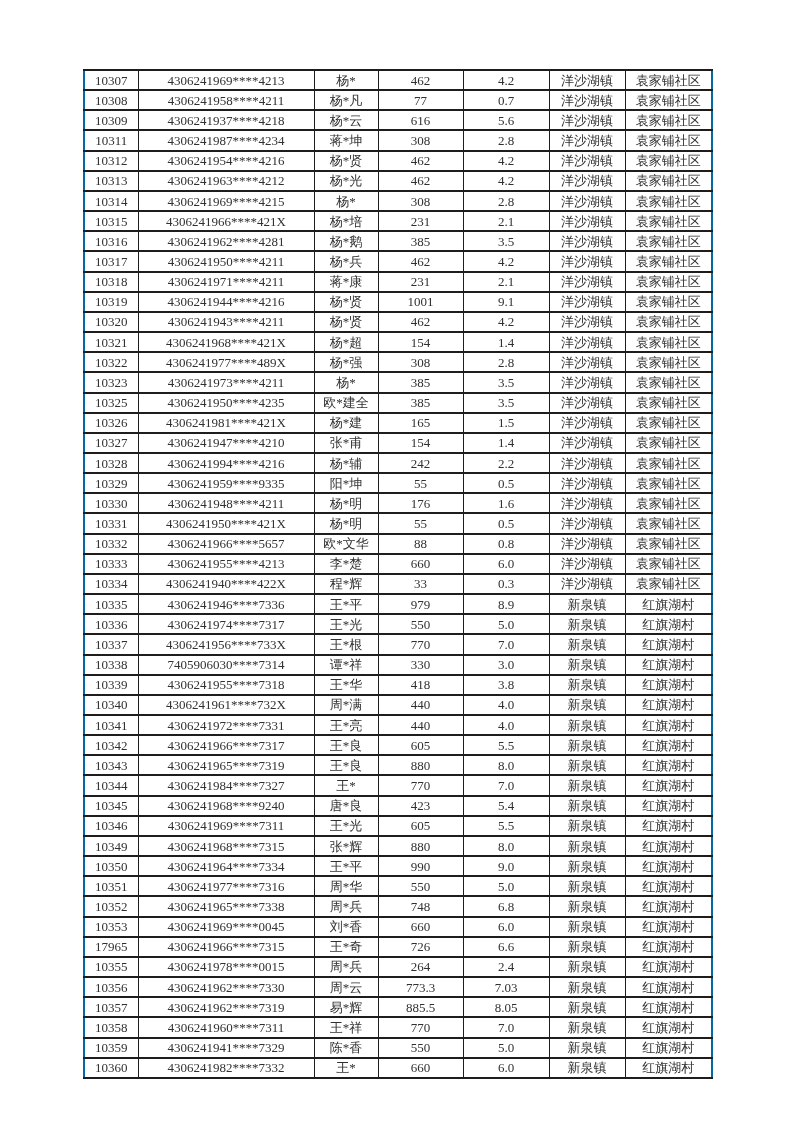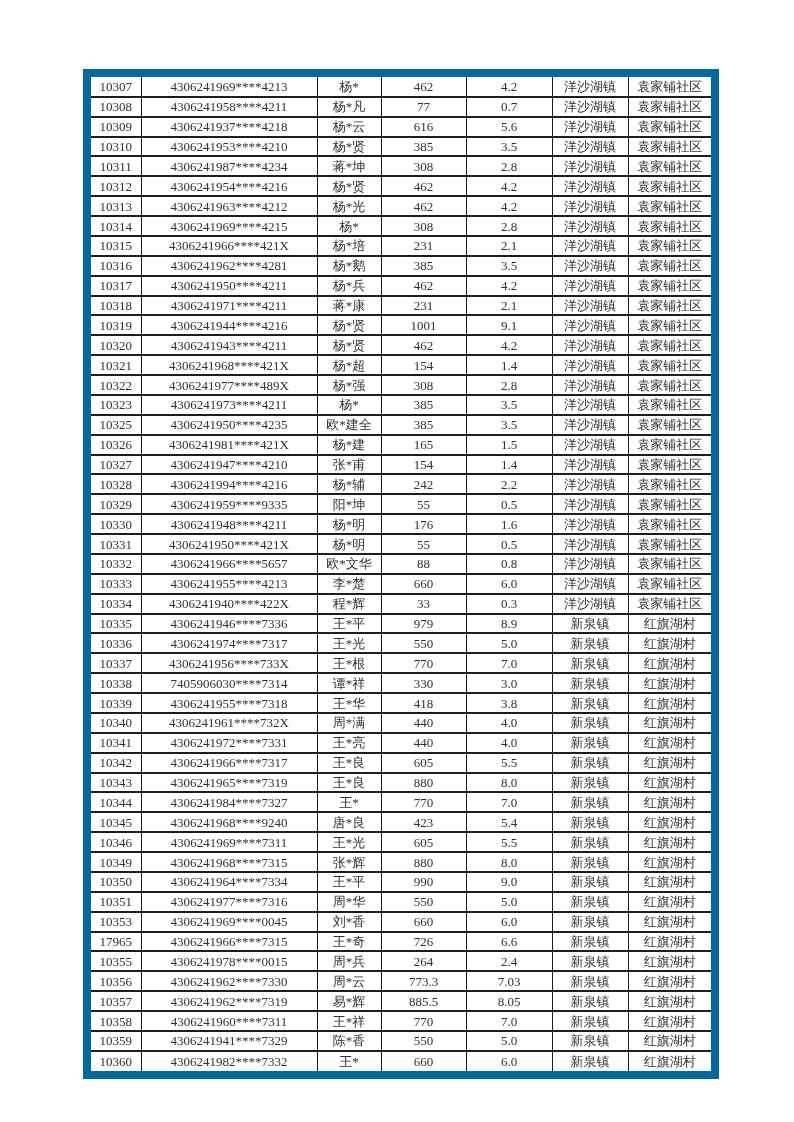--- a/index.html
+++ b/index.html
@@ -16,21 +16,21 @@
     overflow: hidden;
   }
   table.data-table {
     position: absolute;
     left: 83px;
     top: 69px;
     width: 628px;
     height: 1010px;
     border-collapse: collapse;
     table-layout: fixed;
-    border: 8px solid #0369a1;
+    border: 2px solid #0369a1;
   }
   table.data-table td {
     border-left: 1px solid #1d1d1d;
     border-right: 1px solid #1d1d1d;
     border-top: 2px solid #1d1d1d;
     border-bottom: 2px solid #1d1d1d;
     padding: 0;
     text-align: center;
     vertical-align: middle;
     font-size: 13px;
@@ -83,29 +83,20 @@
         <tr>
           <td>10309</td>
           <td>4306241937****4218</td>
           <td>杨*云</td>
           <td>616</td>
           <td>5.6</td>
           <td>洋沙湖镇</td>
           <td>袁家铺社区</td>
         </tr>
         <tr>
-          <td>10310</td>
-          <td>4306241953****4210</td>
-          <td>杨*贤</td>
-          <td>385</td>
-          <td>3.5</td>
-          <td>洋沙湖镇</td>
-          <td>袁家铺社区</td>
-        </tr>
-        <tr>
           <td>10311</td>
           <td>4306241987****4234</td>
           <td>蒋*坤</td>
           <td>308</td>
           <td>2.8</td>
           <td>洋沙湖镇</td>
           <td>袁家铺社区</td>
         </tr>
         <tr>
           <td>10312</td>
@@ -434,20 +425,29 @@
         <tr>
           <td>10351</td>
           <td>4306241977****7316</td>
           <td>周*华</td>
           <td>550</td>
           <td>5.0</td>
           <td>新泉镇</td>
           <td>红旗湖村</td>
         </tr>
         <tr>
+          <td>10352</td>
+          <td>4306241965****7338</td>
+          <td>周*兵</td>
+          <td>748</td>
+          <td>6.8</td>
+          <td>新泉镇</td>
+          <td>红旗湖村</td>
+        </tr>
+        <tr>
           <td>10353</td>
           <td>4306241969****0045</td>
           <td>刘*香</td>
           <td>660</td>
           <td>6.0</td>
           <td>新泉镇</td>
           <td>红旗湖村</td>
         </tr>
         <tr>
           <td>17965</td>

